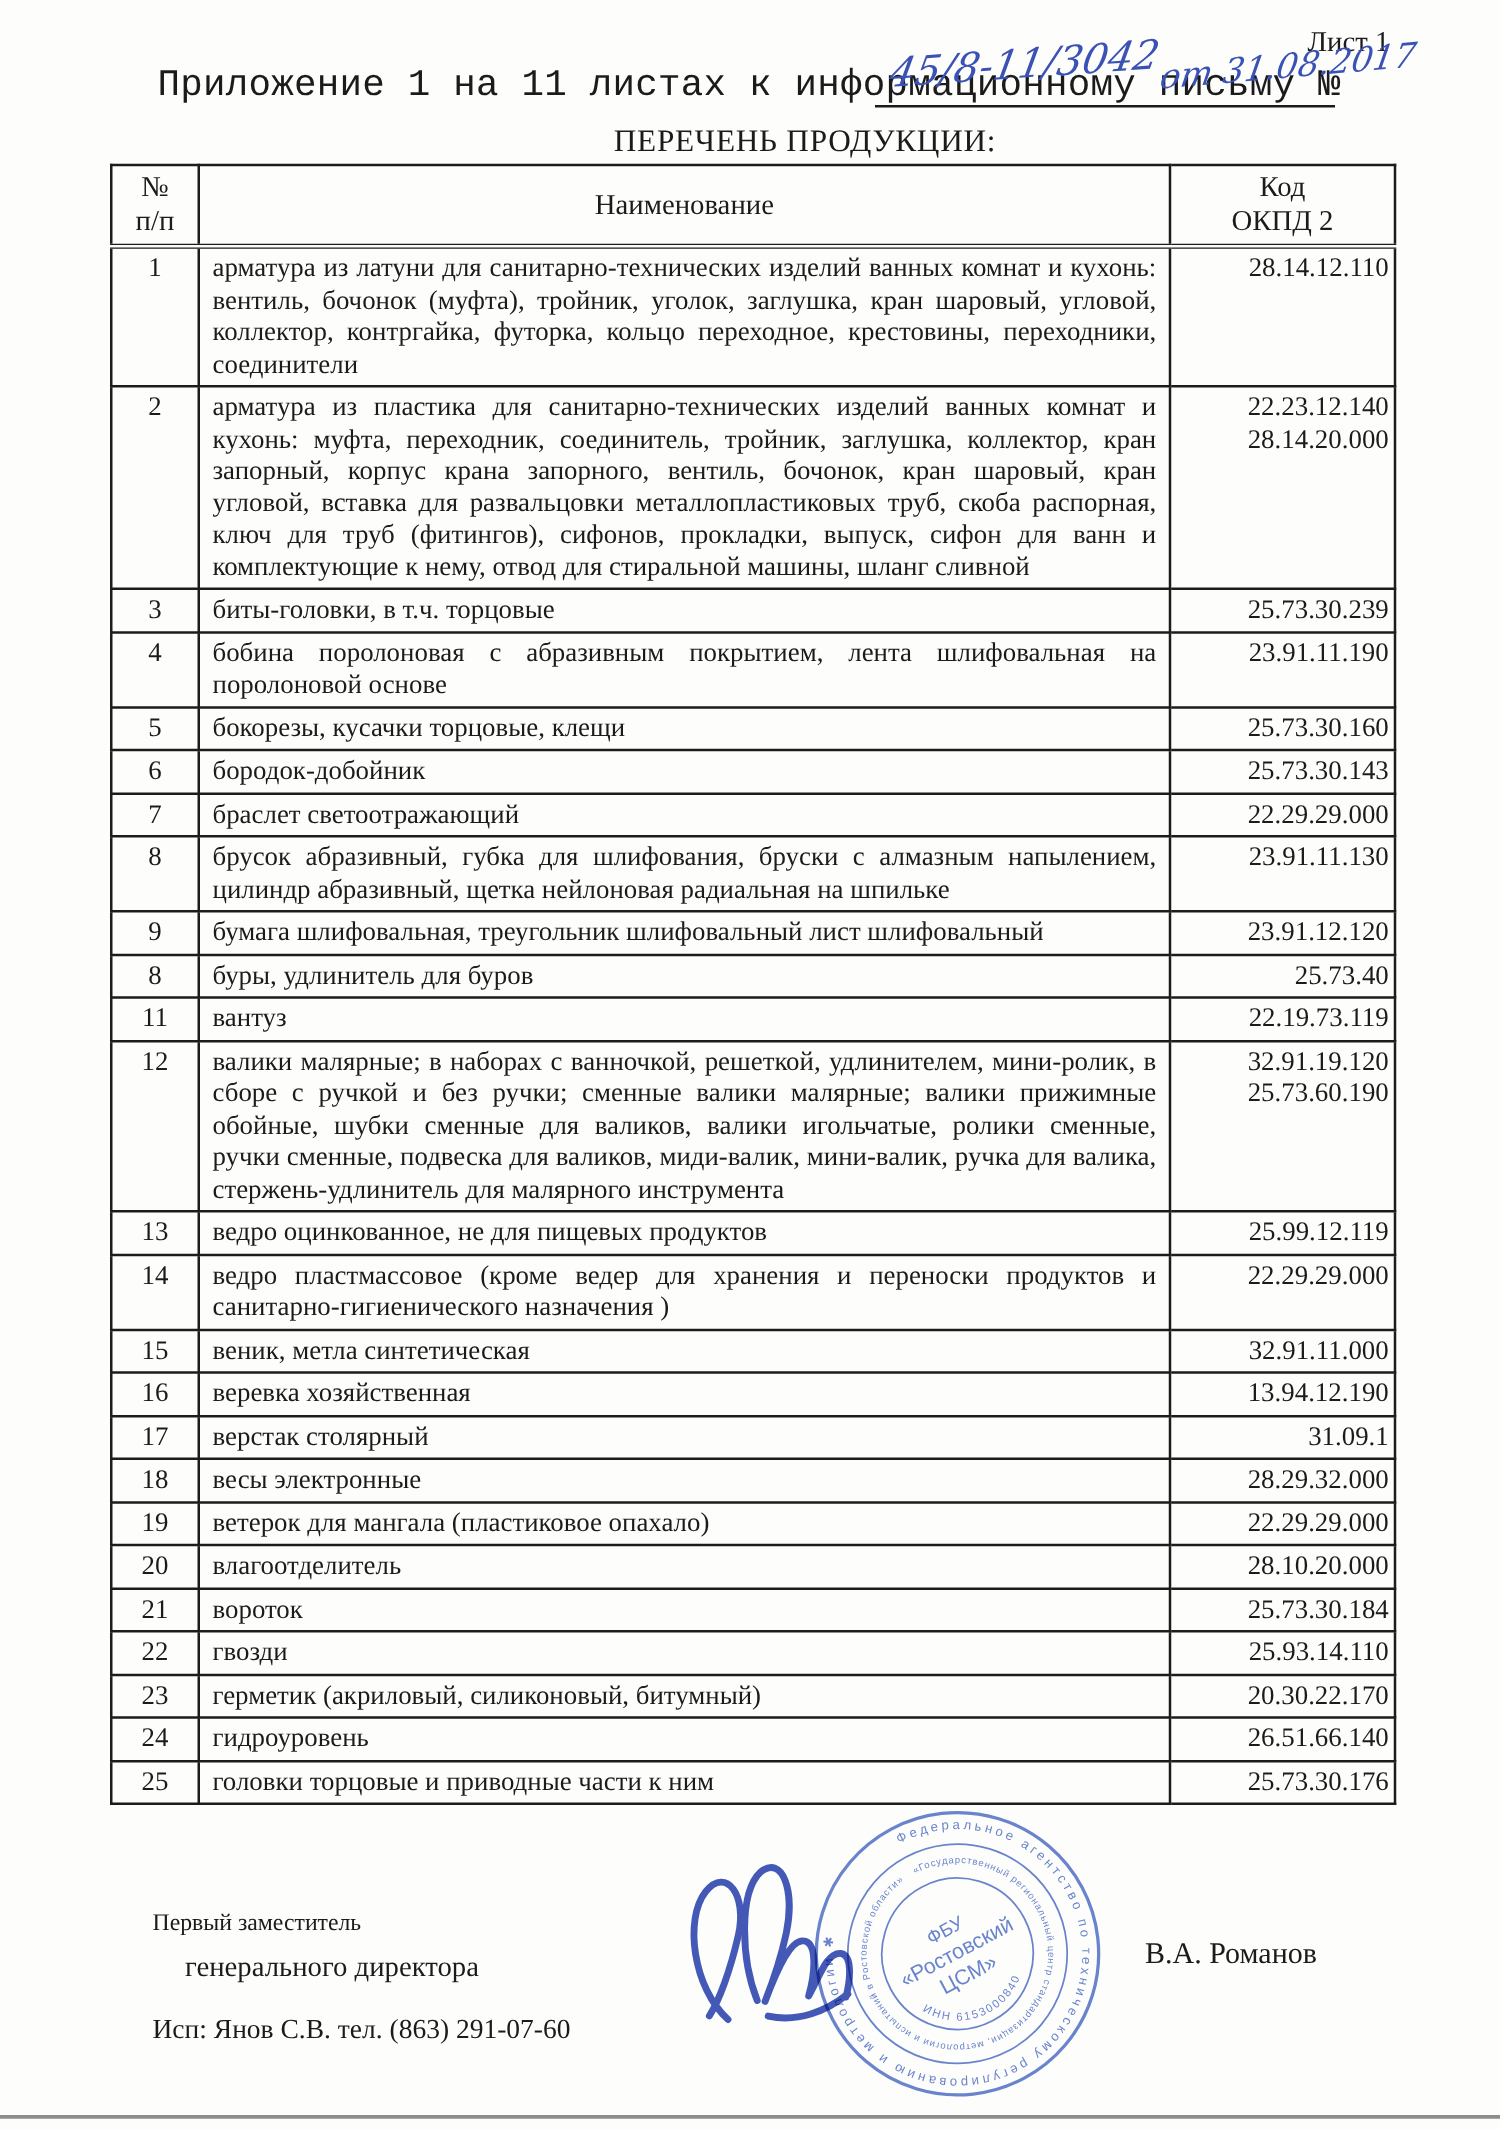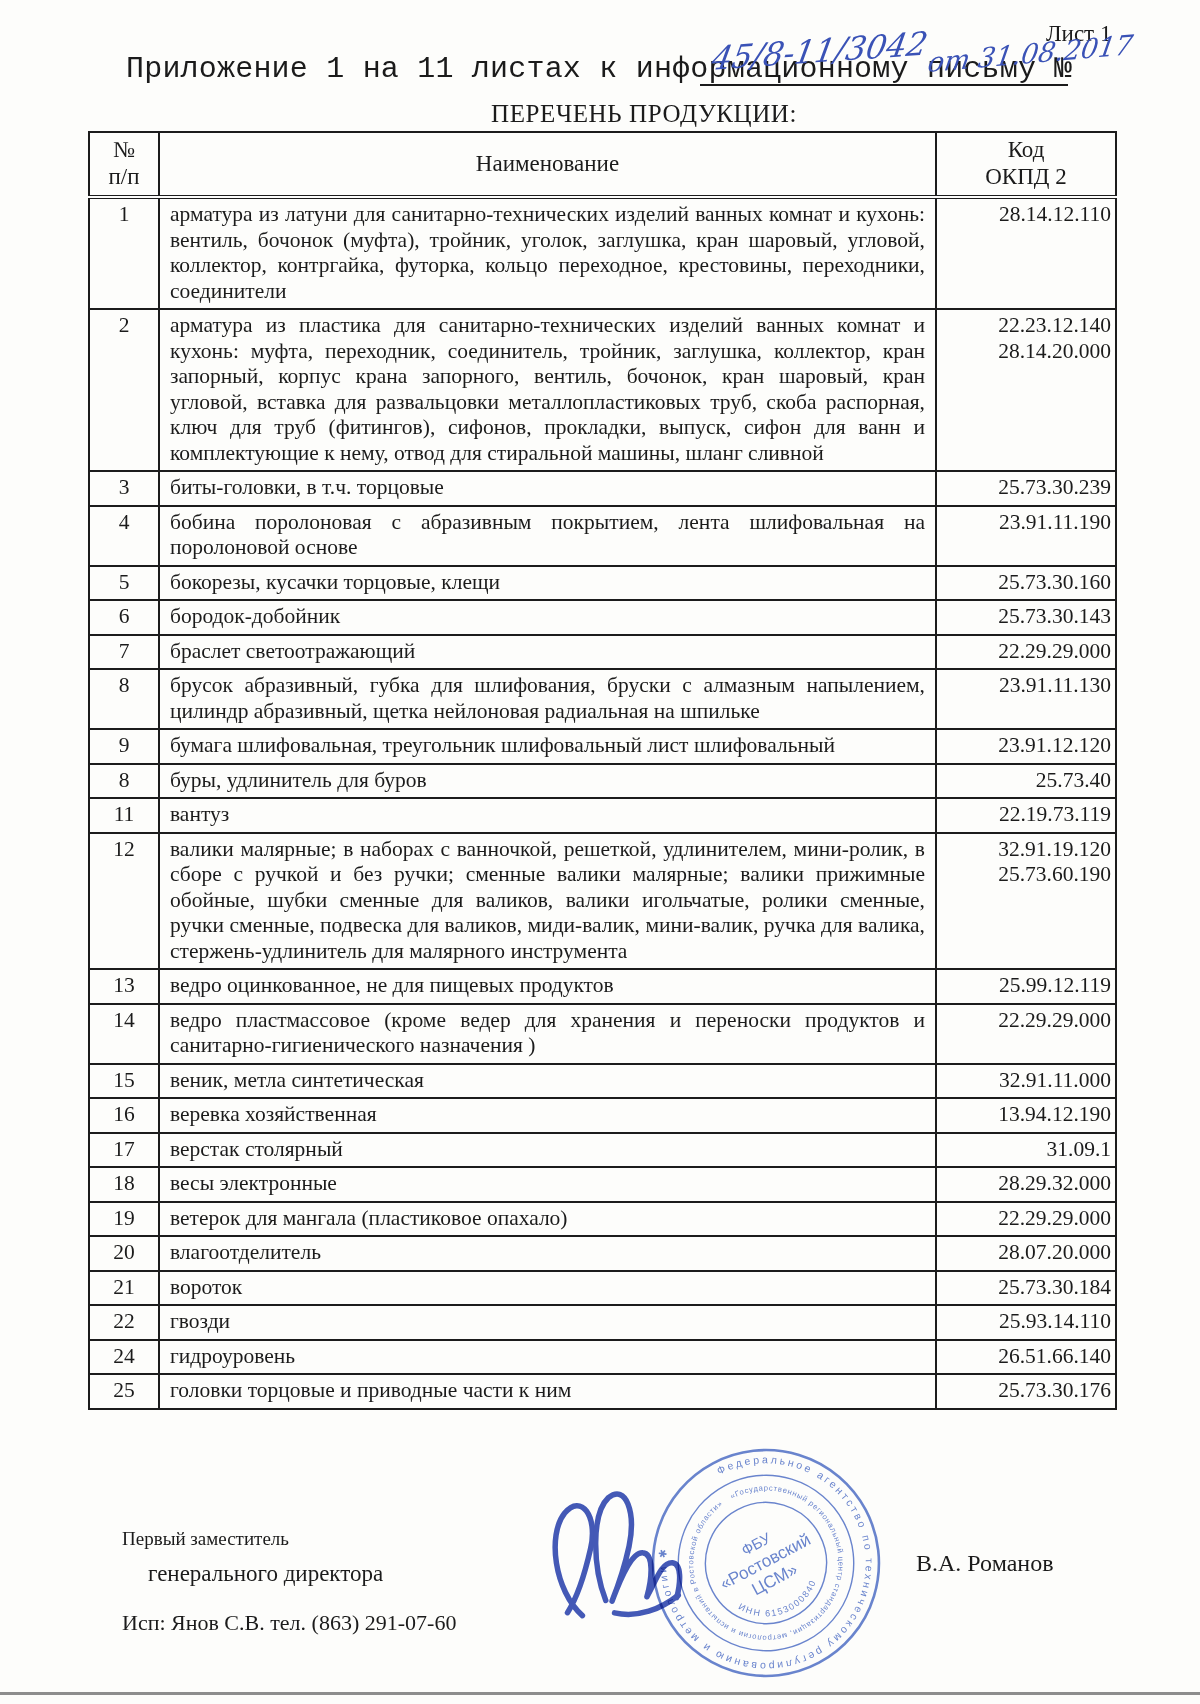--- a/index.html
+++ b/index.html
@@ -215,35 +215,42 @@
           <td class="row-number">19</td>
           <td class="row-name">ветерок для мангала (пластиковое опахало)</td>
           <td class="row-codes">
             <div>22.29.29.000</div>
           </td>
         </tr>
         <tr>
           <td class="row-number">20</td>
           <td class="row-name">влагоотделитель</td>
           <td class="row-codes">
-            <div>28.07.20.000</div>
+            <div>28.10.20.000</div>
           </td>
         </tr>
         <tr>
           <td class="row-number">21</td>
           <td class="row-name">вороток</td>
           <td class="row-codes">
             <div>25.73.30.184</div>
           </td>
         </tr>
         <tr>
           <td class="row-number">22</td>
           <td class="row-name">гвозди</td>
           <td class="row-codes">
             <div>25.93.14.110</div>
+          </td>
+        </tr>
+        <tr>
+          <td class="row-number">23</td>
+          <td class="row-name">герметик (акриловый, силиконовый, битумный)</td>
+          <td class="row-codes">
+            <div>20.30.22.170</div>
           </td>
         </tr>
         <tr>
           <td class="row-number">24</td>
           <td class="row-name">гидроуровень</td>
           <td class="row-codes">
             <div>26.51.66.140</div>
           </td>
         </tr>
         <tr>

